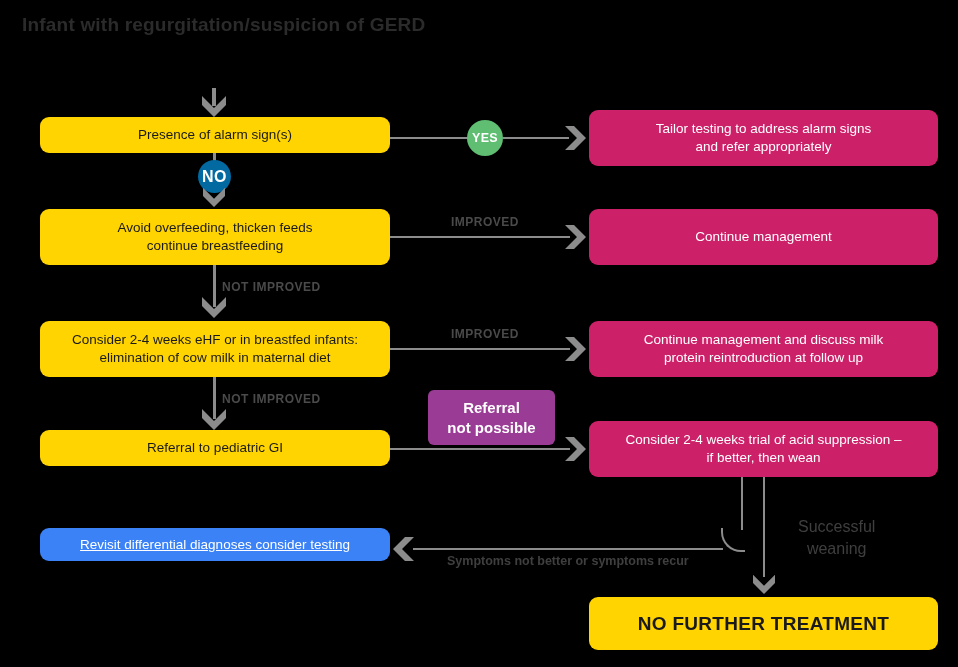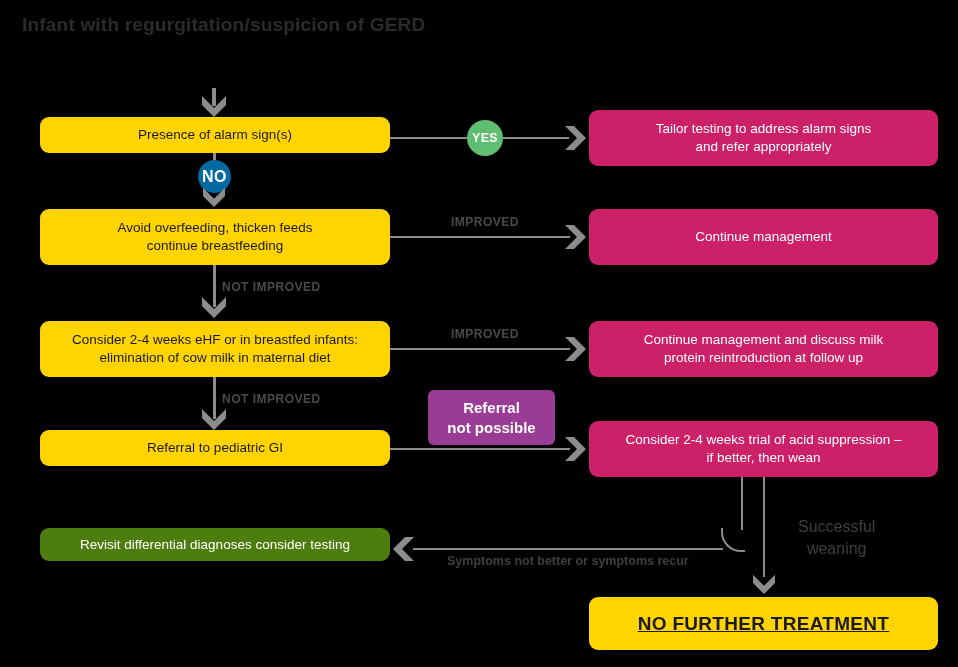--- a/index.html
+++ b/index.html
@@ -37,28 +37,27 @@
     align-items: center;
     justify-content: center;
     text-align: center;
     line-height: 1.32;
     padding: 4px 12px;
     font-size: 13.5px;
   }
   .node-blue   { background: #219dd8; color: #ffffff; }
   .node-yellow { background: #ffd400; color: #1a1a1a; }
   .node-pink   { background: #cc2169; color: #ffffff; }
-  .node-orange { background: #4d7c0f; color: #ffffff; }
+  .node-orange { background: #3b82f6; color: #ffffff; text-decoration: underline; }
   .node-purple { background: #9a3c96; color: #ffffff; font-weight: bold; font-size: 15px; border-radius: 6px; }
 
   .node-final {
     font-size: 19px;
     font-weight: bold;
     letter-spacing: 0.3px;
-    text-decoration: underline;
   }
 
   
   .badge {
     position: absolute;
     border-radius: 50%;
     display: flex;
     align-items: center;
     justify-content: center;
     font-weight: bold;

